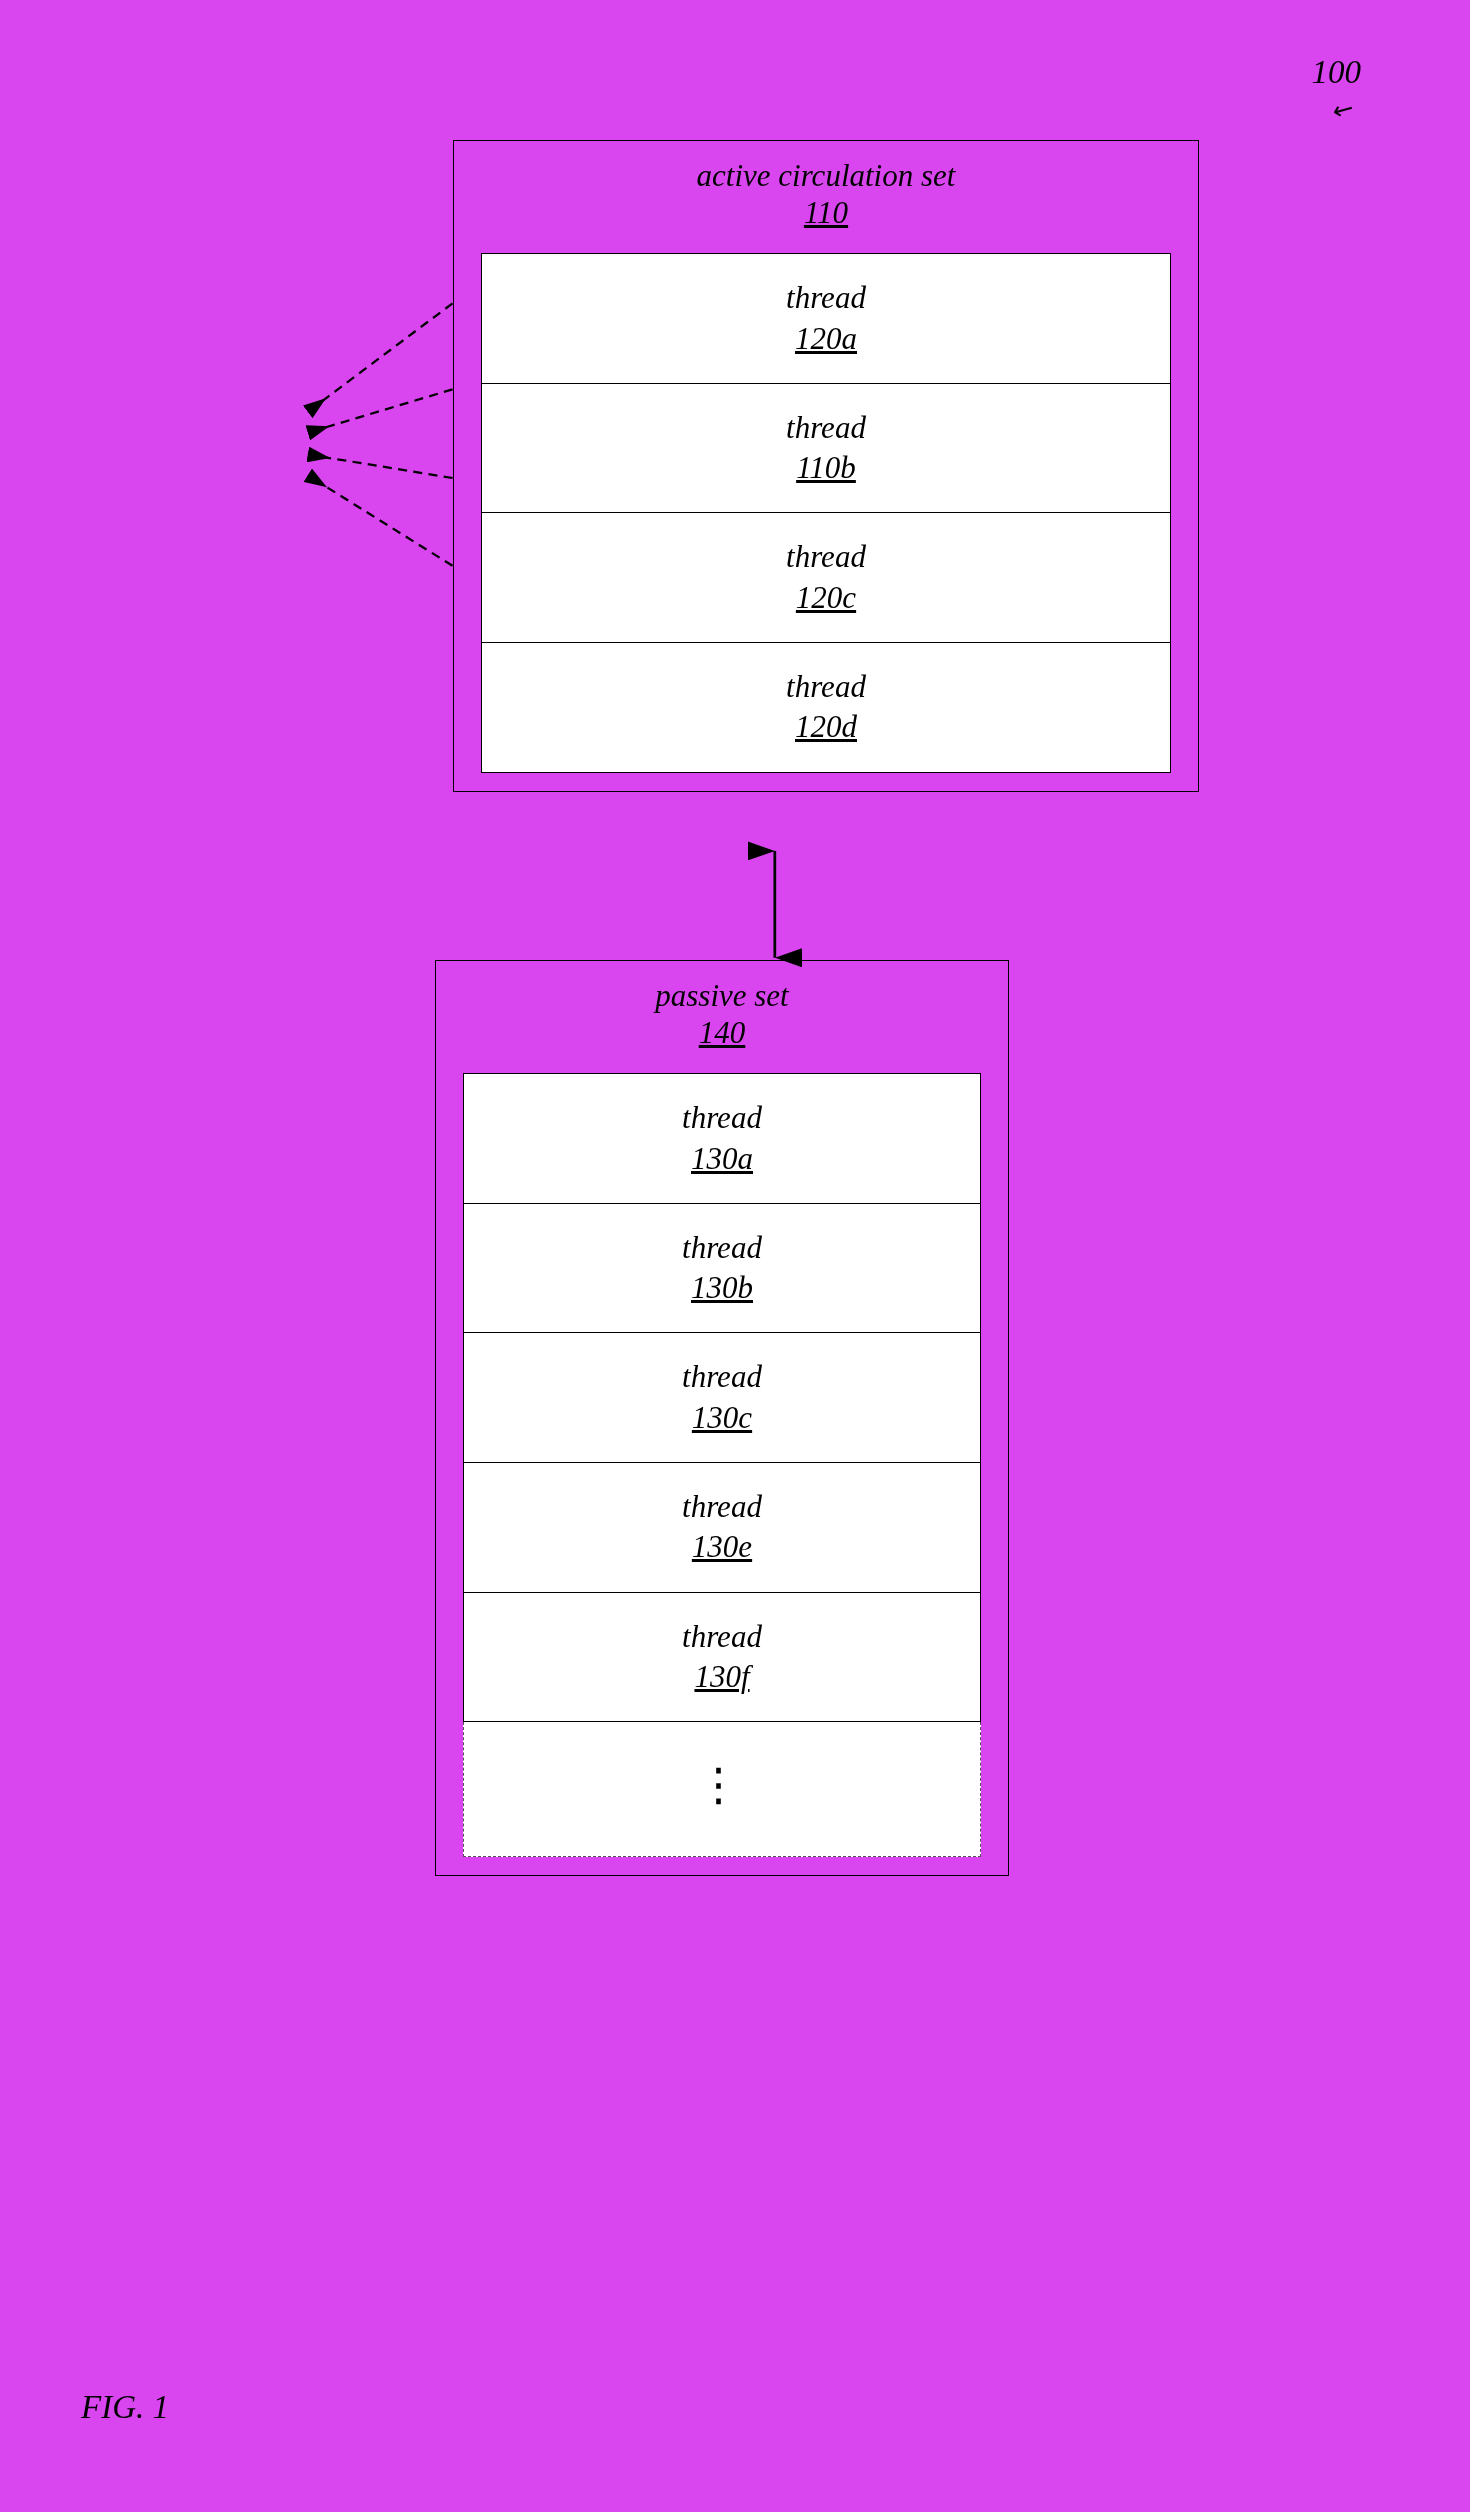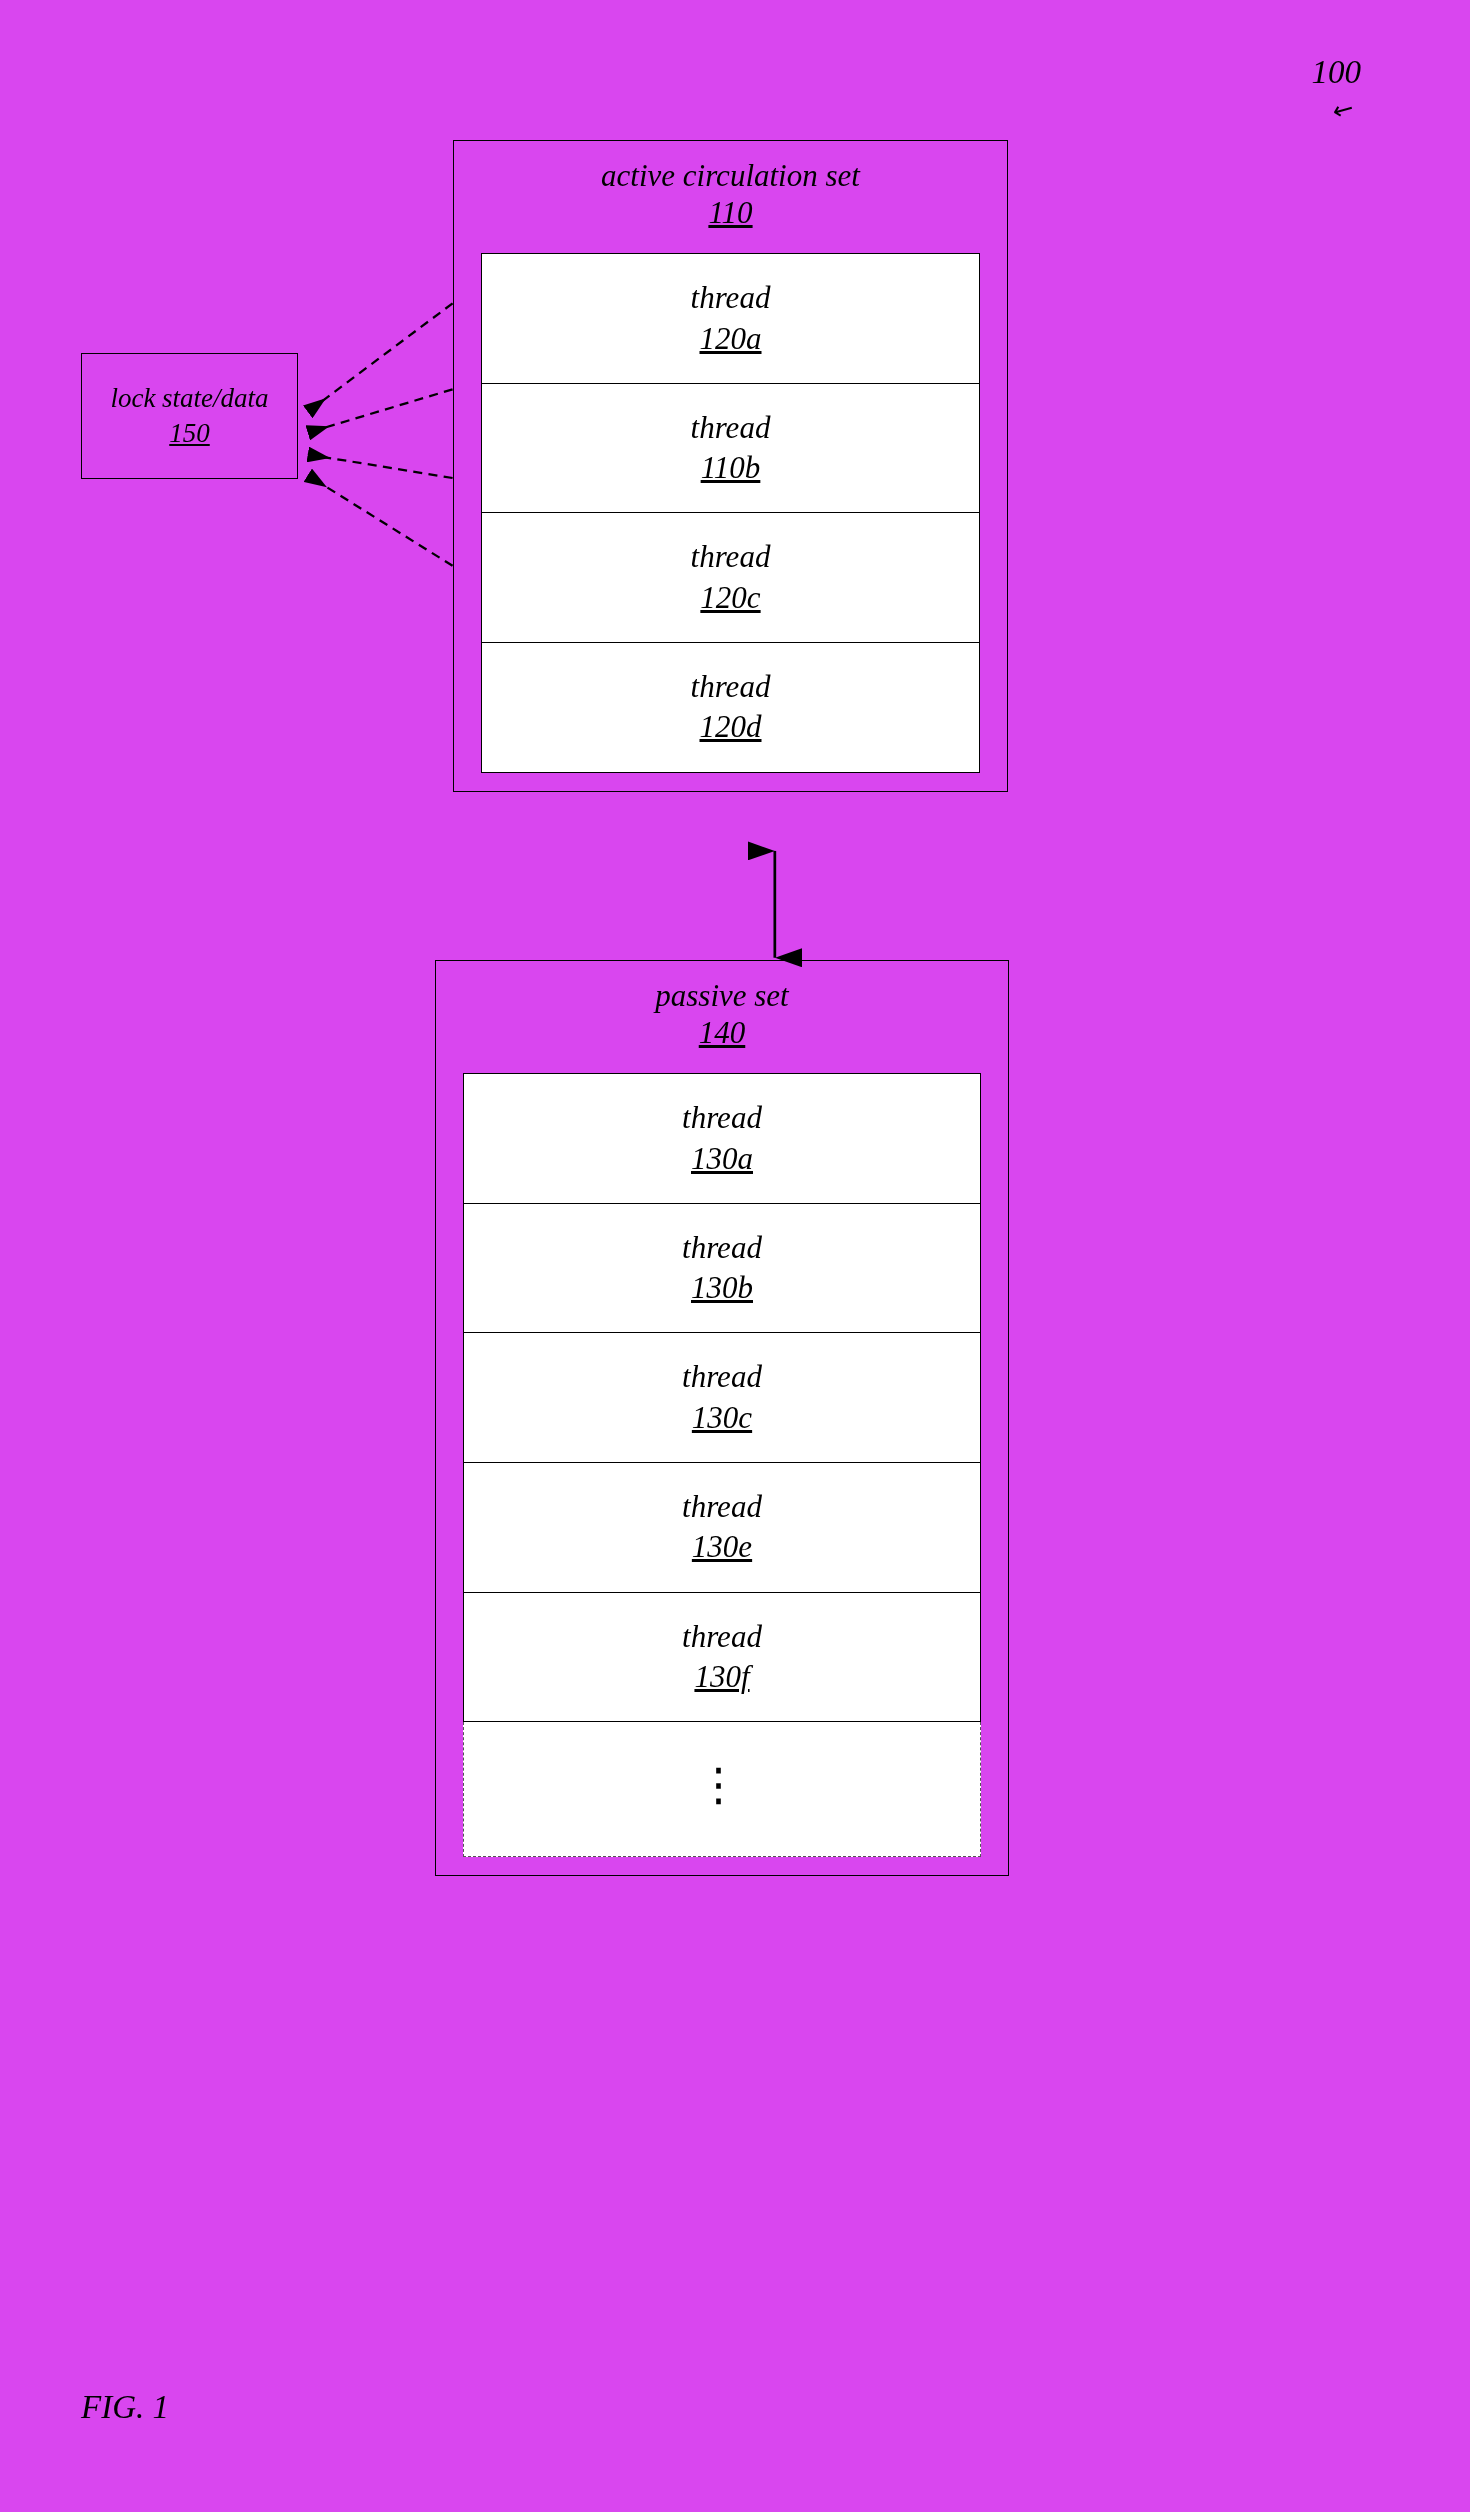--- a/index.html
+++ b/index.html
@@ -33,21 +33,21 @@
       font-size: 25px;
       color: #000;
       transform: rotate(30deg);
     }
 
     
     .active-set-box {
       position: absolute;
       top: 140px;
       left: 453px;
-      width: 555px;
+      width: 746px;
       border: 1.8px solid #000;
       padding: 0;
     }
     .active-set-title {
       text-align: center;
       padding: 16.3px 9px 3.6px 9px;
       font-style: italic;
       font-size: 31px;
       line-height: 1.2;
     }
@@ -174,24 +174,20 @@
         <span>thread</span><br>
         <span class="thread-id">120c</span>
       </div>
       <div class="thread-box">
         <span>thread</span><br>
         <span class="thread-id">120d</span>
       </div>
     </div>
   </div>
 
-  <div class="lock-box">
-    <span>lock state/data</span><br>
-    <span class="lock-num">150</span>
-  </div>
 
   <svg class="arrows-svg" xmlns="http://www.w3.org/2000/svg" viewBox="0 0 1624 2775" width="1470" height="2512">
     <defs>
       <marker id="arrowhead-left" markerWidth="10" markerHeight="7" refX="10" refY="3.5" orient="auto">
         <polygon points="10 0, 0 3.5, 10 7" fill="#000"></polygon>
       </marker>
       <marker id="arrowhead-up" markerWidth="7" markerHeight="10" refX="3.5" refY="0" orient="auto">
         <polygon points="0 10, 3.5 0, 7 10" fill="#000"></polygon>
       </marker>
       <marker id="arrowhead-down" markerWidth="7" markerHeight="10" refX="3.5" refY="10" orient="auto">

